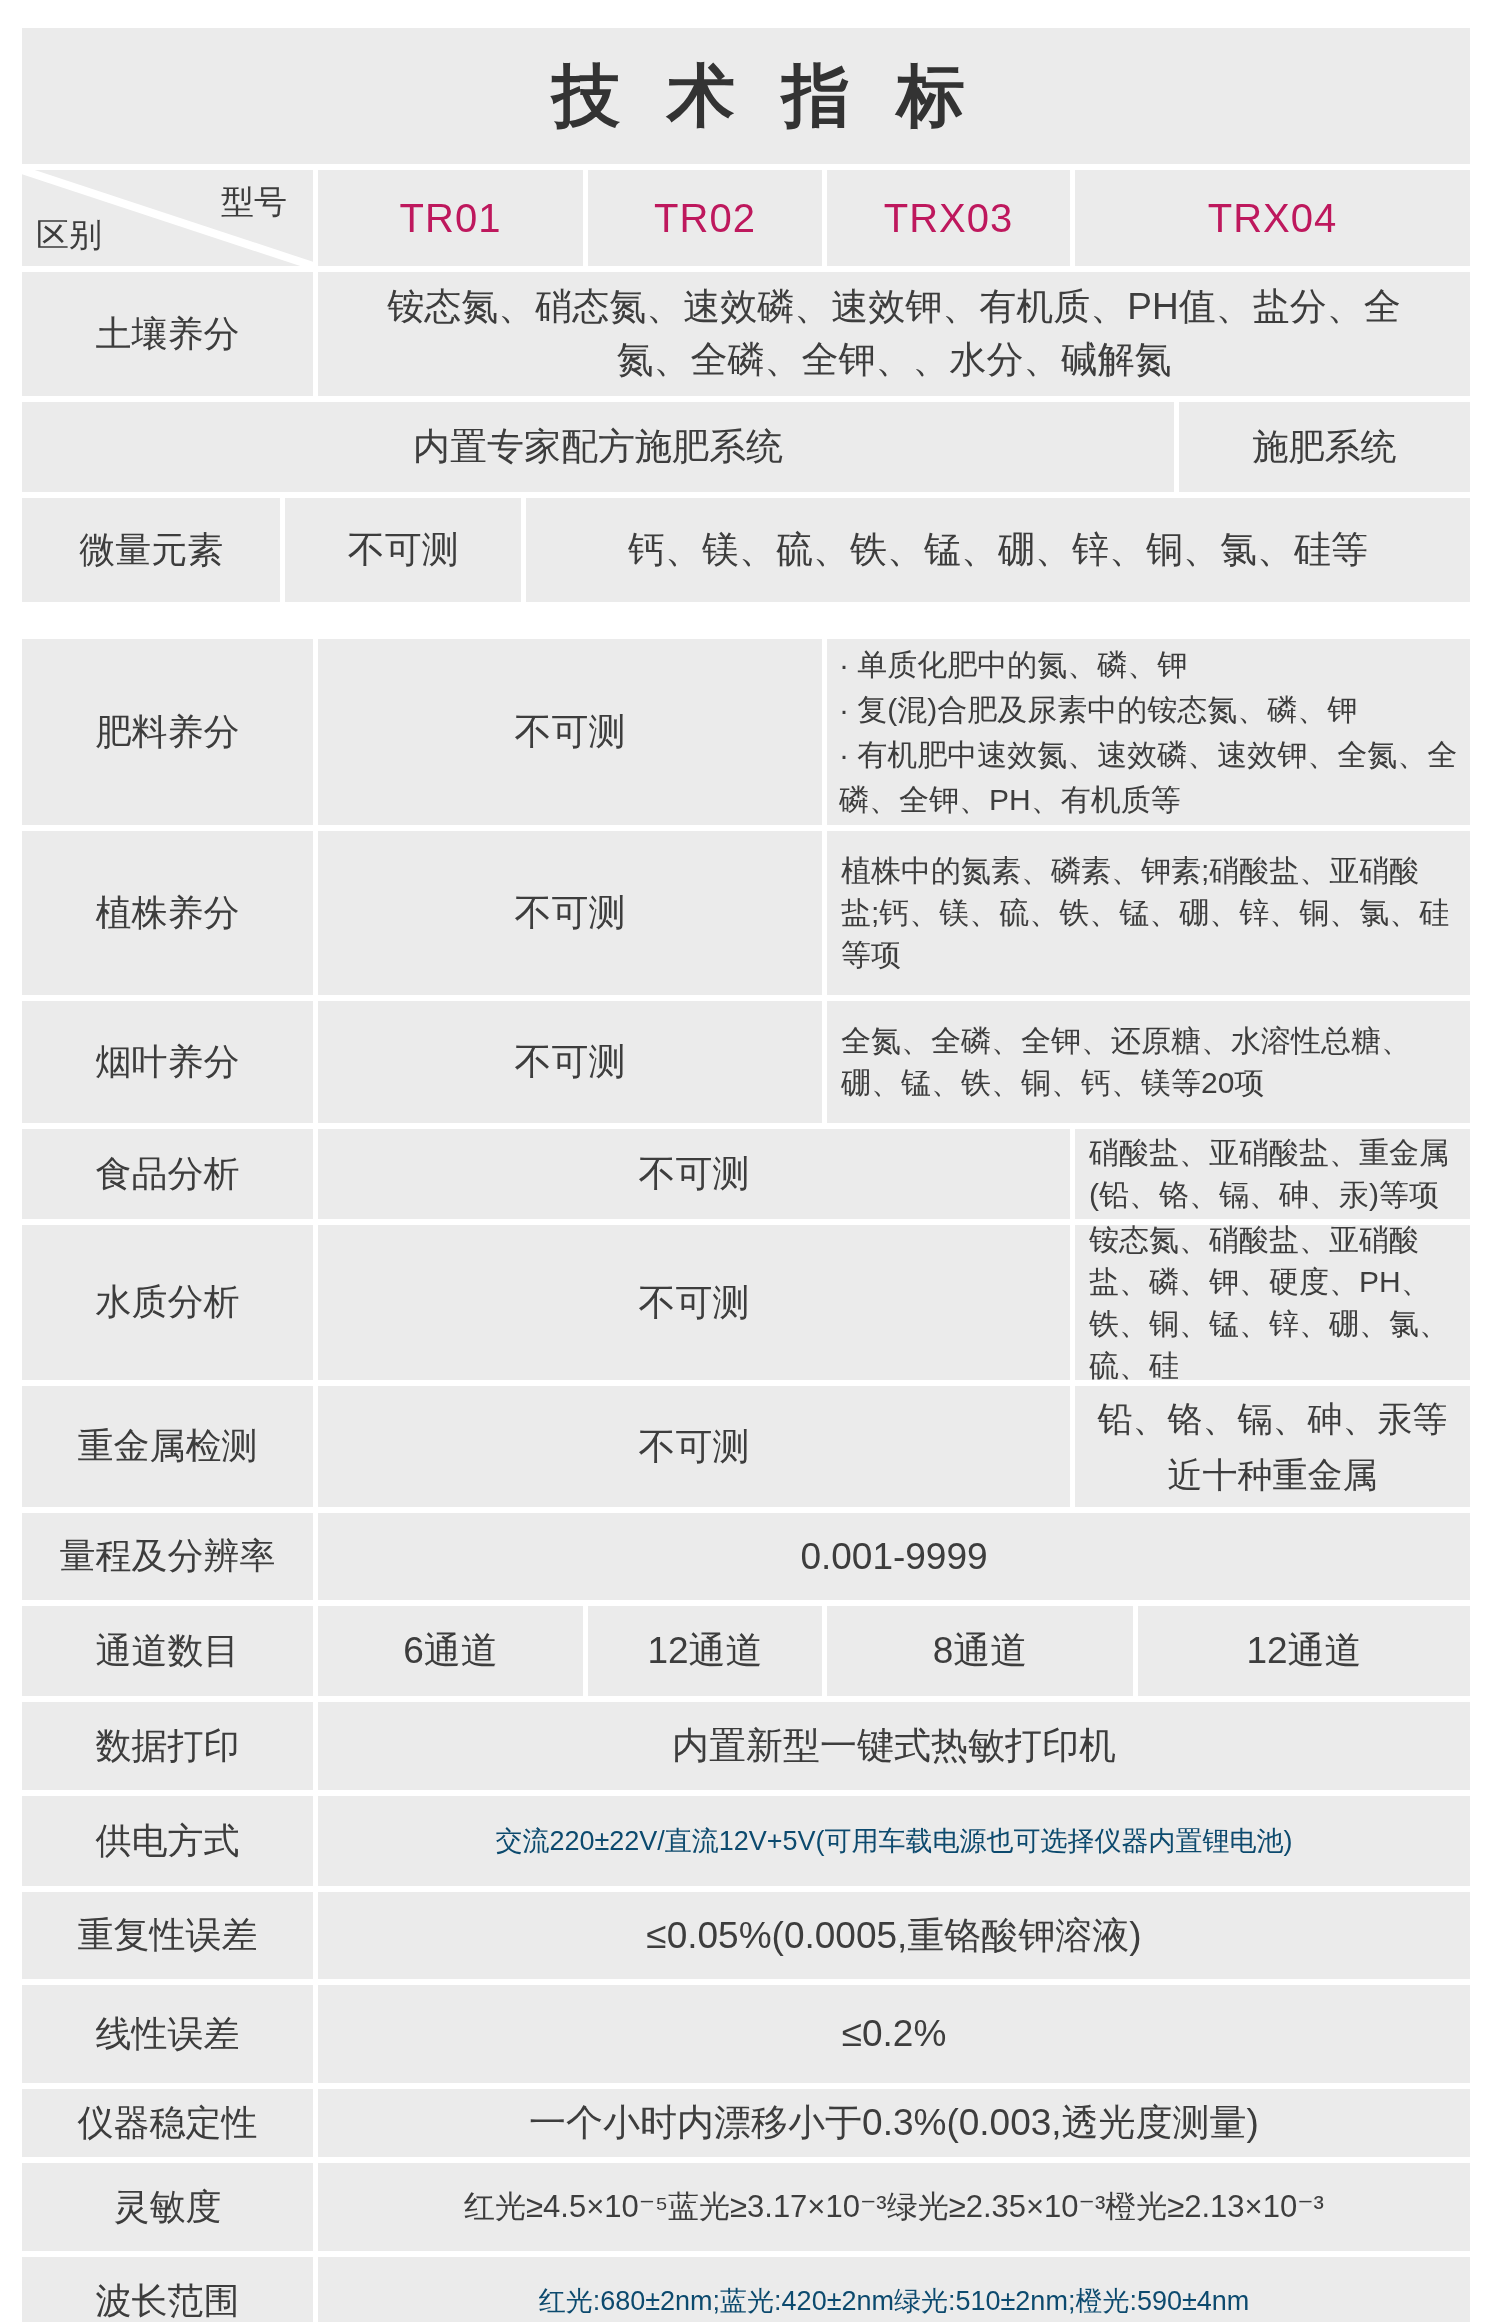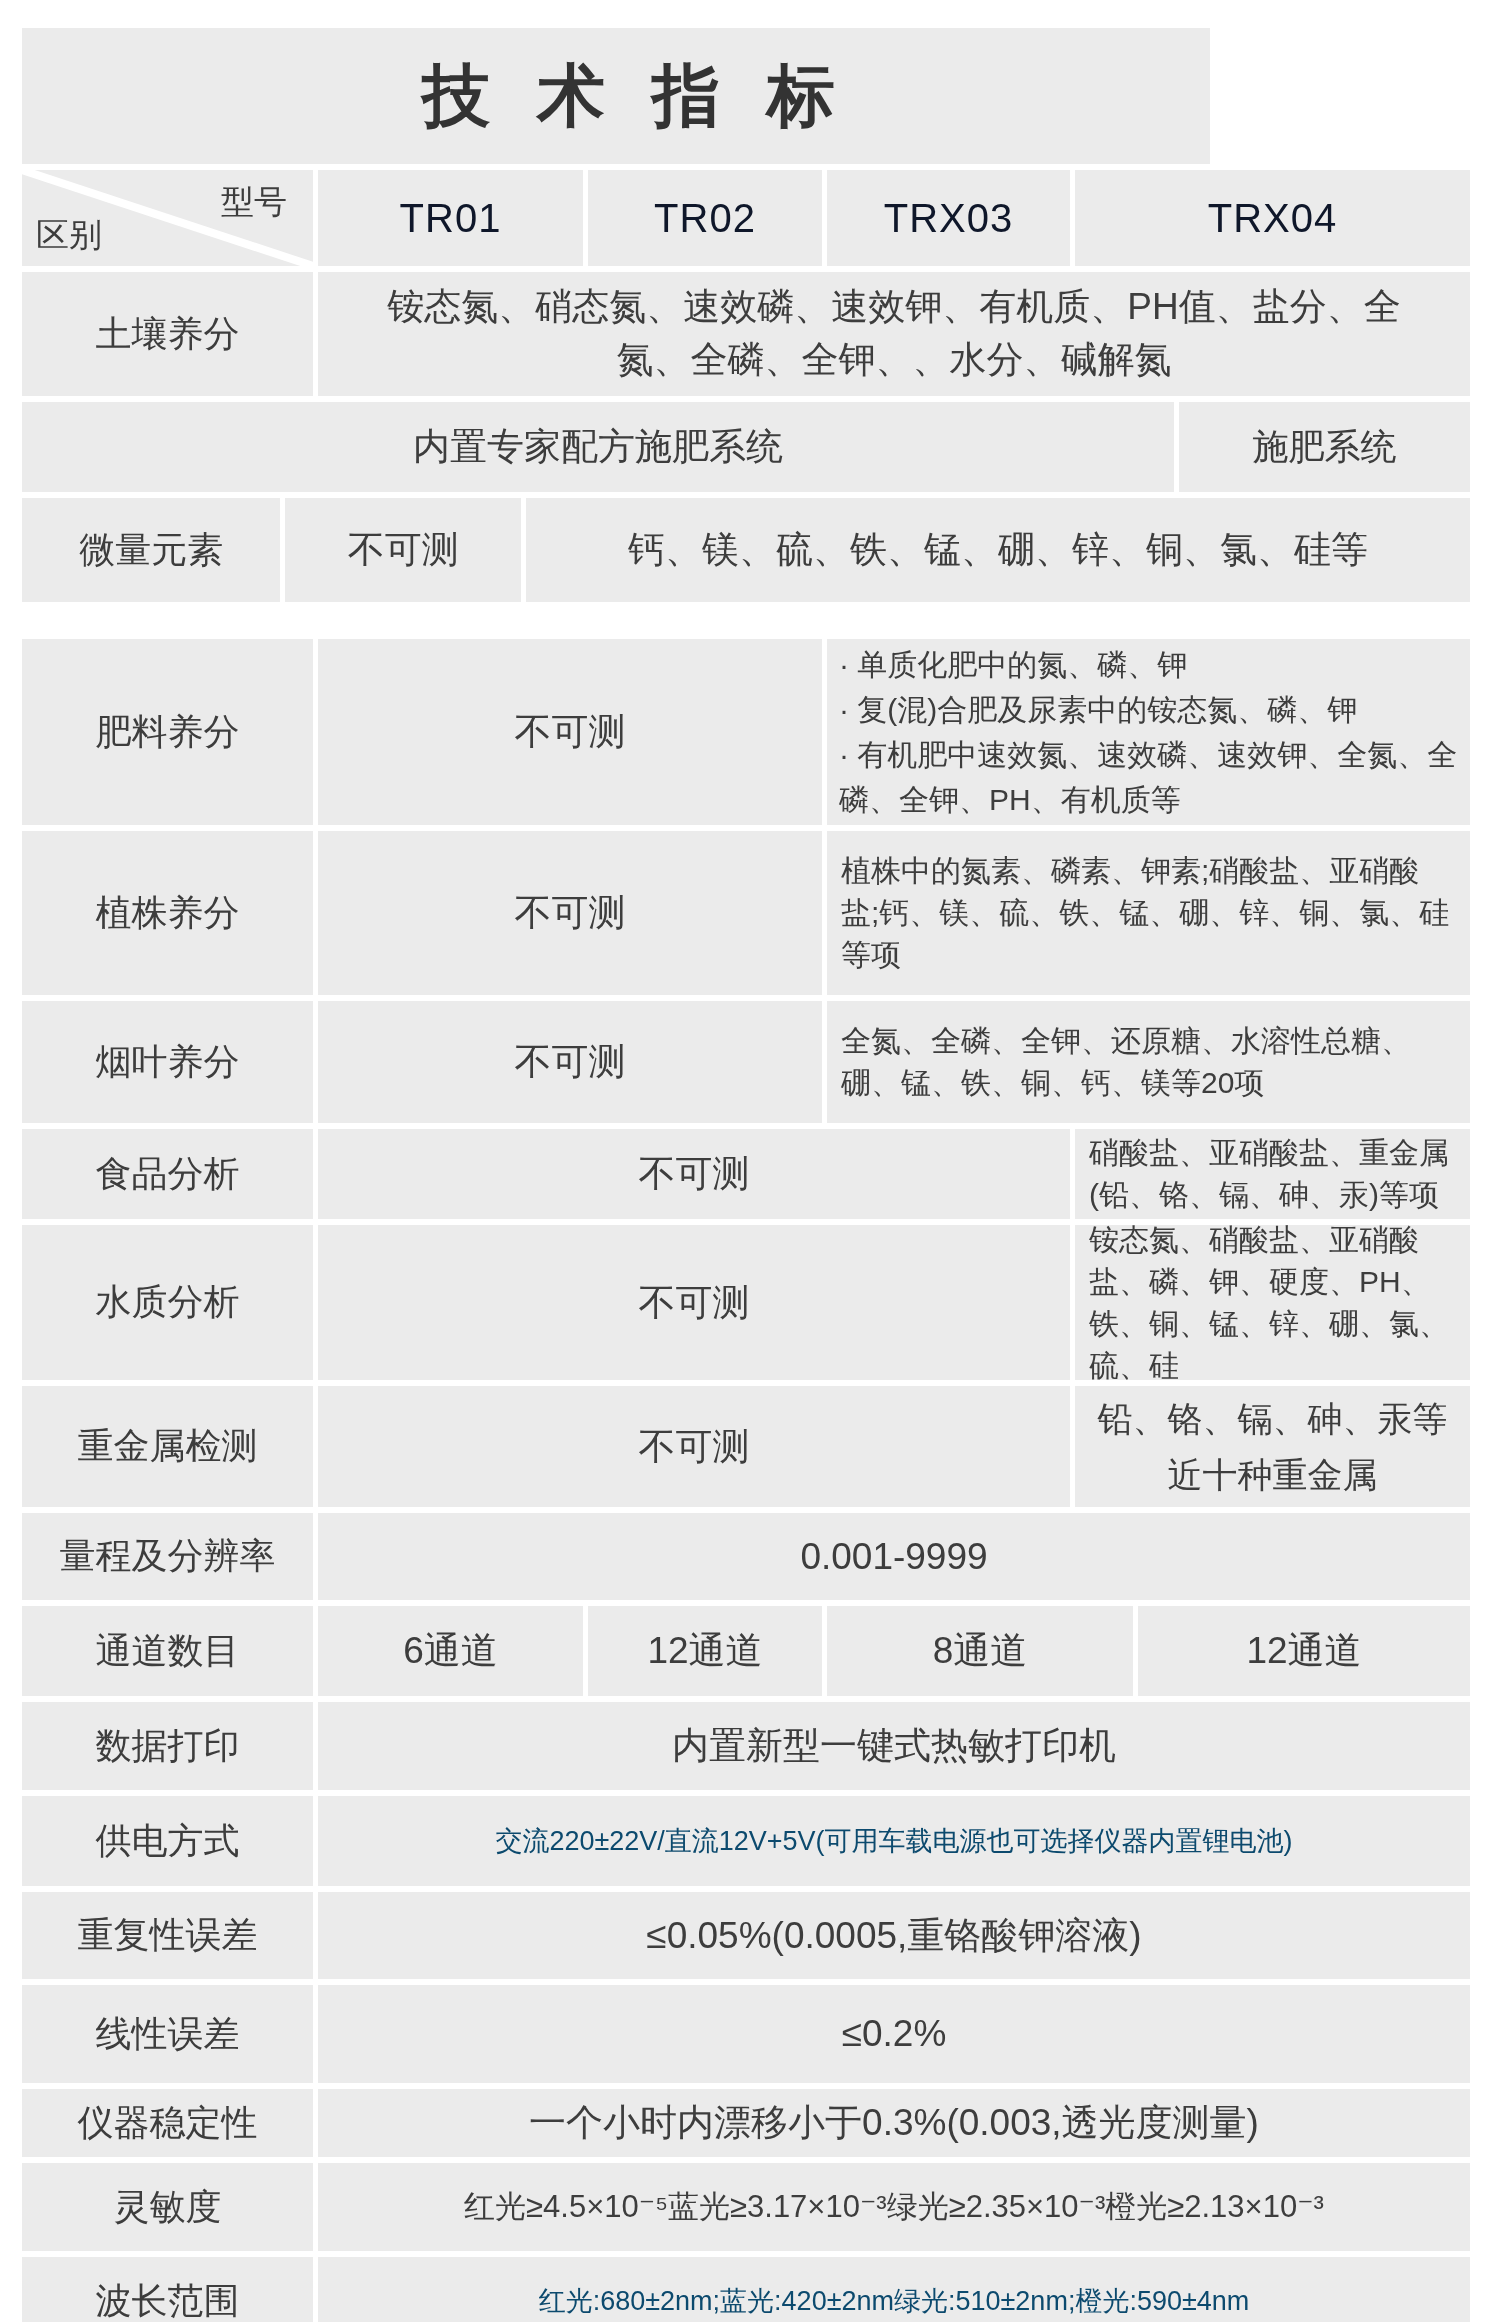--- a/index.html
+++ b/index.html
@@ -22,22 +22,22 @@
   .wc3{width:306px;} .wc4{width:332px;} 
   
   .r-title{height:136px;} .r-header{height:96px;} .r-soil{height:124px;}
   .r-fs{height:90px;} .r-trace{height:104px;} .r-fert{height:186px;margin-top:31px;}
   .r-plant{height:164px;} .r-tob{height:122px;} .r-food{height:90px;}
   .r-water{height:155px;} .r-heavy{height:121px;} .r-range{height:87px;}
   .r-chan{height:90px;} .r-print{height:88px;} .r-power{height:90px;}
   .r-rep{height:87px;} .r-lin{height:98px;} .r-stab{height:68px;}
   .r-sens{height:88px;} .r-wave{height:88px;}
   
-  .title-cell{width:1188px;font-size:68px;font-weight:bold;letter-spacing:14px;color:#333333;padding-left:39px;}
-  .model{font-size:40px;color:#0f172a;letter-spacing:1px;}
+  .title-cell{width:1448px;font-size:68px;font-weight:bold;letter-spacing:14px;color:#333333;padding-left:39px;}
+  .model{font-size:40px;color:#be185d;letter-spacing:1px;}
   .label{font-size:36px;color:#3d3d3d;}
   .value{font-size:37px;color:#3d3d3d;}
   .value-sm{font-size:27px;color:#0c4a6e;}
   .value-xs{font-size:31px;color:#3d3d3d;}
   .wrap-center{padding:0 34px;line-height:1.42;}
   .left-sm{justify-content:flex-start;text-align:left;font-size:30px;line-height:1.4;padding:8px 14px;}
   .bullets{flex-direction:column;justify-content:center;align-items:flex-start;
            text-align:left;font-size:30px;line-height:1.5;padding:8px 12px;}
   .heavy-val{font-size:35px;line-height:1.6;padding:0 16px;}
   

